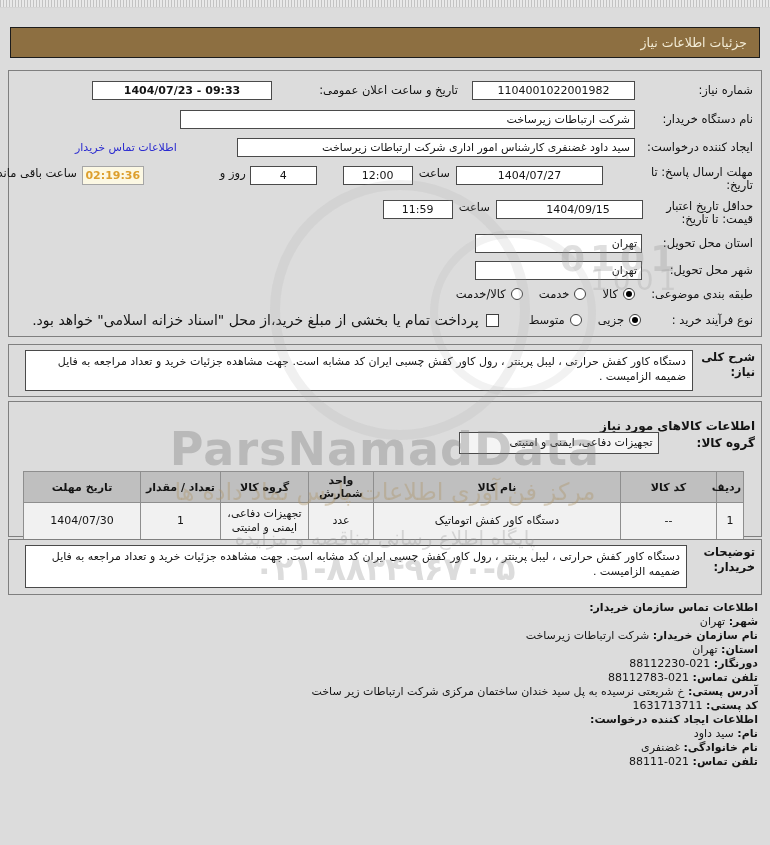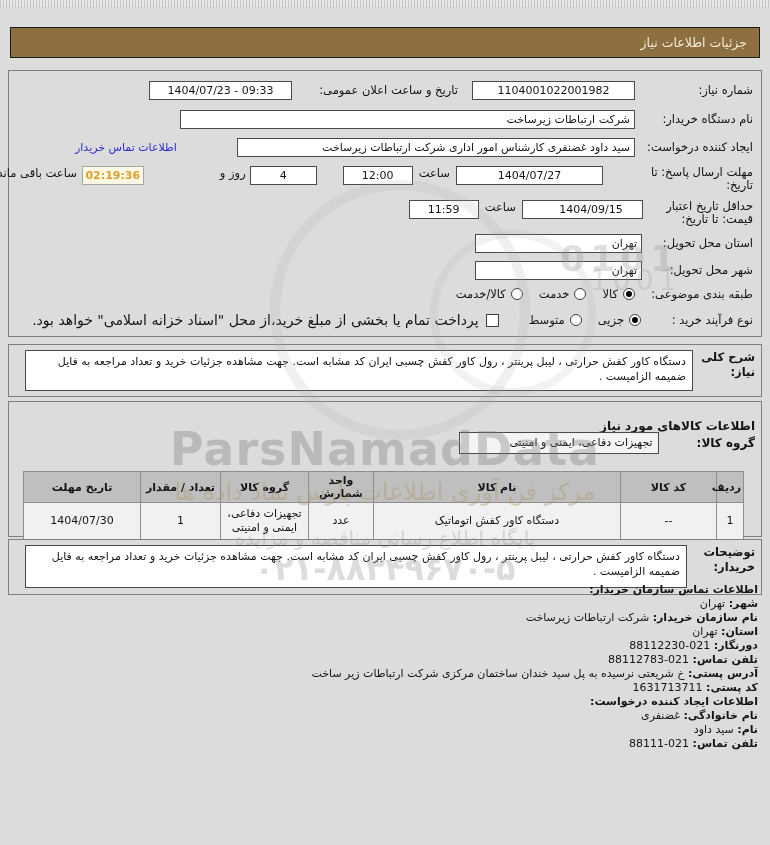--- a/index.html
+++ b/index.html
@@ -69,21 +69,21 @@
     border-collapse:collapse;table-layout:fixed;direction:rtl;
   }
   table.items th{
     background:#bfbfbf;border:1px solid #8e8e8e;font-weight:bold;font-size:11px;
     height:30px;padding:0 2px;text-align:center;
   }
   table.items td{
     background:#f1f1f1;border:1px solid #8e8e8e;font-size:11px;
     height:36px;padding:0 3px;text-align:center;line-height:14px;
   }
-  .contact{position:absolute;top:583px;right:12px;left:12px;font-size:11px;line-height:14px;}
+  .contact{position:absolute;top:601px;right:12px;left:12px;font-size:11px;line-height:14px;}
   .contact .line{white-space:nowrap;}
   .contact .clbl{font-weight:bold;}
   
   .wm{position:absolute;inset:0;pointer-events:none;z-index:5;}
   .wm span{position:absolute;white-space:nowrap;}
   .wm-circle{position:absolute;top:180px;left:270px;width:240px;height:240px;border:10px solid rgba(170,170,170,0.18);border-radius:50%;}
   .wm-circle2{position:absolute;top:230px;left:430px;width:150px;height:150px;border:8px solid rgba(170,170,170,0.15);border-radius:50%;}
   .wm-digits-a{top:238px;left:560px;font-size:36px;font-weight:bold;color:rgba(150,150,150,0.30);letter-spacing:5px;direction:ltr;}
   .wm-digits-b{top:264px;left:590px;font-size:28px;font-weight:normal;color:rgba(150,150,150,0.25);letter-spacing:5px;direction:ltr;}
   .wm-brand{top:422px;left:0;width:770px;text-align:center;font-size:46px;font-weight:bold;color:rgba(125,125,125,0.36);direction:ltr;letter-spacing:1px;}
@@ -97,21 +97,21 @@
 <div class="top-texture"></div>
 
 <div class="titlebar">جزئیات اطلاعات نیاز</div>
 
 <div class="sec sec-main">
 
   <div class="row" style="top:10px;">
     <span class="lbl" style="width:118px;">شماره نیاز:</span>
     <span class="vbox num" style="width:163px;">1104001022001982</span>
     <span class="lbl" style="width:158px;margin-right:14px;">تاریخ و ساعت اعلان عمومی:</span>
-    <span class="vbox num" style="width:143px;margin-right:8px;">1404/07/23 - 09:33</span>
+    <span class="vbox num" style="width:180px;margin-right:28px;font-weight:bold;">1404/07/23 - 09:33</span>
   </div>
 
   <div class="row" style="top:39px;">
     <span class="lbl" style="width:118px;">نام دستگاه خریدار:</span>
     <span class="vbox rtl-text" style="width:455px;">شرکت ارتباطات زیرساخت</span>
   </div>
 
   <div class="row" style="top:67px;">
     <span class="lbl" style="width:118px;">ایجاد کننده درخواست:</span>
     <span class="vbox rtl-text" style="width:398px;">سید داود غضنفری کارشناس امور اداری شرکت ارتباطات زیرساخت</span>
@@ -124,21 +124,21 @@
     <span class="inline-lbl">ساعت</span>
     <span class="vbox num" style="width:70px;">12:00</span>
     <span class="vbox num" style="width:67px;margin-right:26px;">4</span>
     <span class="inline-lbl" style="margin:0 4px;">روز و</span>
     <span class="countdown" style="width:62px;margin-right:72px;">02:19:36</span>
     <span class="inline-lbl" style="margin:0 5px;">ساعت باقی مانده</span>
   </div>
 
   <div class="row topalign" style="top:129px;">
     <span class="lbl" style="width:110px;">حداقل تاریخ اعتبار قیمت: تا تاریخ:</span>
-    <span class="vbox num" style="width:121px;padding-left:21px;">1404/09/15</span>
+    <span class="vbox num" style="width:147px;padding-left:21px;">1404/09/15</span>
     <span class="inline-lbl">ساعت</span>
     <span class="vbox num" style="width:70px;">11:59</span>
   </div>
 
   <div class="row" style="top:163px;">
     <span class="lbl" style="width:111px;">استان محل تحویل:</span>
     <span class="vbox rtl-text" style="width:167px;">تهران</span>
   </div>
 
   <div class="row" style="top:190px;">
@@ -237,22 +237,22 @@
 <div class="contact">
   <div class="line clbl">اطلاعات تماس سازمان خریدار:</div>
   <div class="line"><span class="clbl">شهر:</span> <span>تهران</span></div>
   <div class="line"><span class="clbl">نام سازمان خریدار:</span> <span>شرکت ارتباطات زیرساخت</span></div>
   <div class="line"><span class="clbl">استان:</span> <span>تهران</span></div>
   <div class="line"><span class="clbl">دورنگار:</span> <span>021-88112230</span></div>
   <div class="line"><span class="clbl">تلفن تماس:</span> <span>021-88112783</span></div>
   <div class="line"><span class="clbl">آدرس پستی:</span> <span>خ شریعتی نرسیده به پل سید خندان ساختمان مرکزی شرکت ارتباطات زیر ساخت</span></div>
   <div class="line"><span class="clbl">کد پستی:</span> <span>1631713711</span></div>
   <div class="line clbl">اطلاعات ایجاد کننده درخواست:</div>
+  <div class="line"><span class="clbl">نام:</span> <span>سید داود</span></div>
   <div class="line"><span class="clbl">نام خانوادگی:</span> <span>غضنفری</span></div>
-  <div class="line"><span class="clbl">نام:</span> <span>سید داود</span></div>
   <div class="line"><span class="clbl">تلفن تماس:</span> <span>021-88111</span></div>
 </div>
 
 <div class="wm">
   <div class="wm-circle"></div>
   <div class="wm-circle2"></div>
   <span class="wm-digits-a">0101</span>
   <span class="wm-digits-b">1001</span>
   <span class="wm-brand">ParsNamadData</span>
   <span class="wm-line1">مرکز فن آوری اطلاعات پارس نماد داده ها</span>

